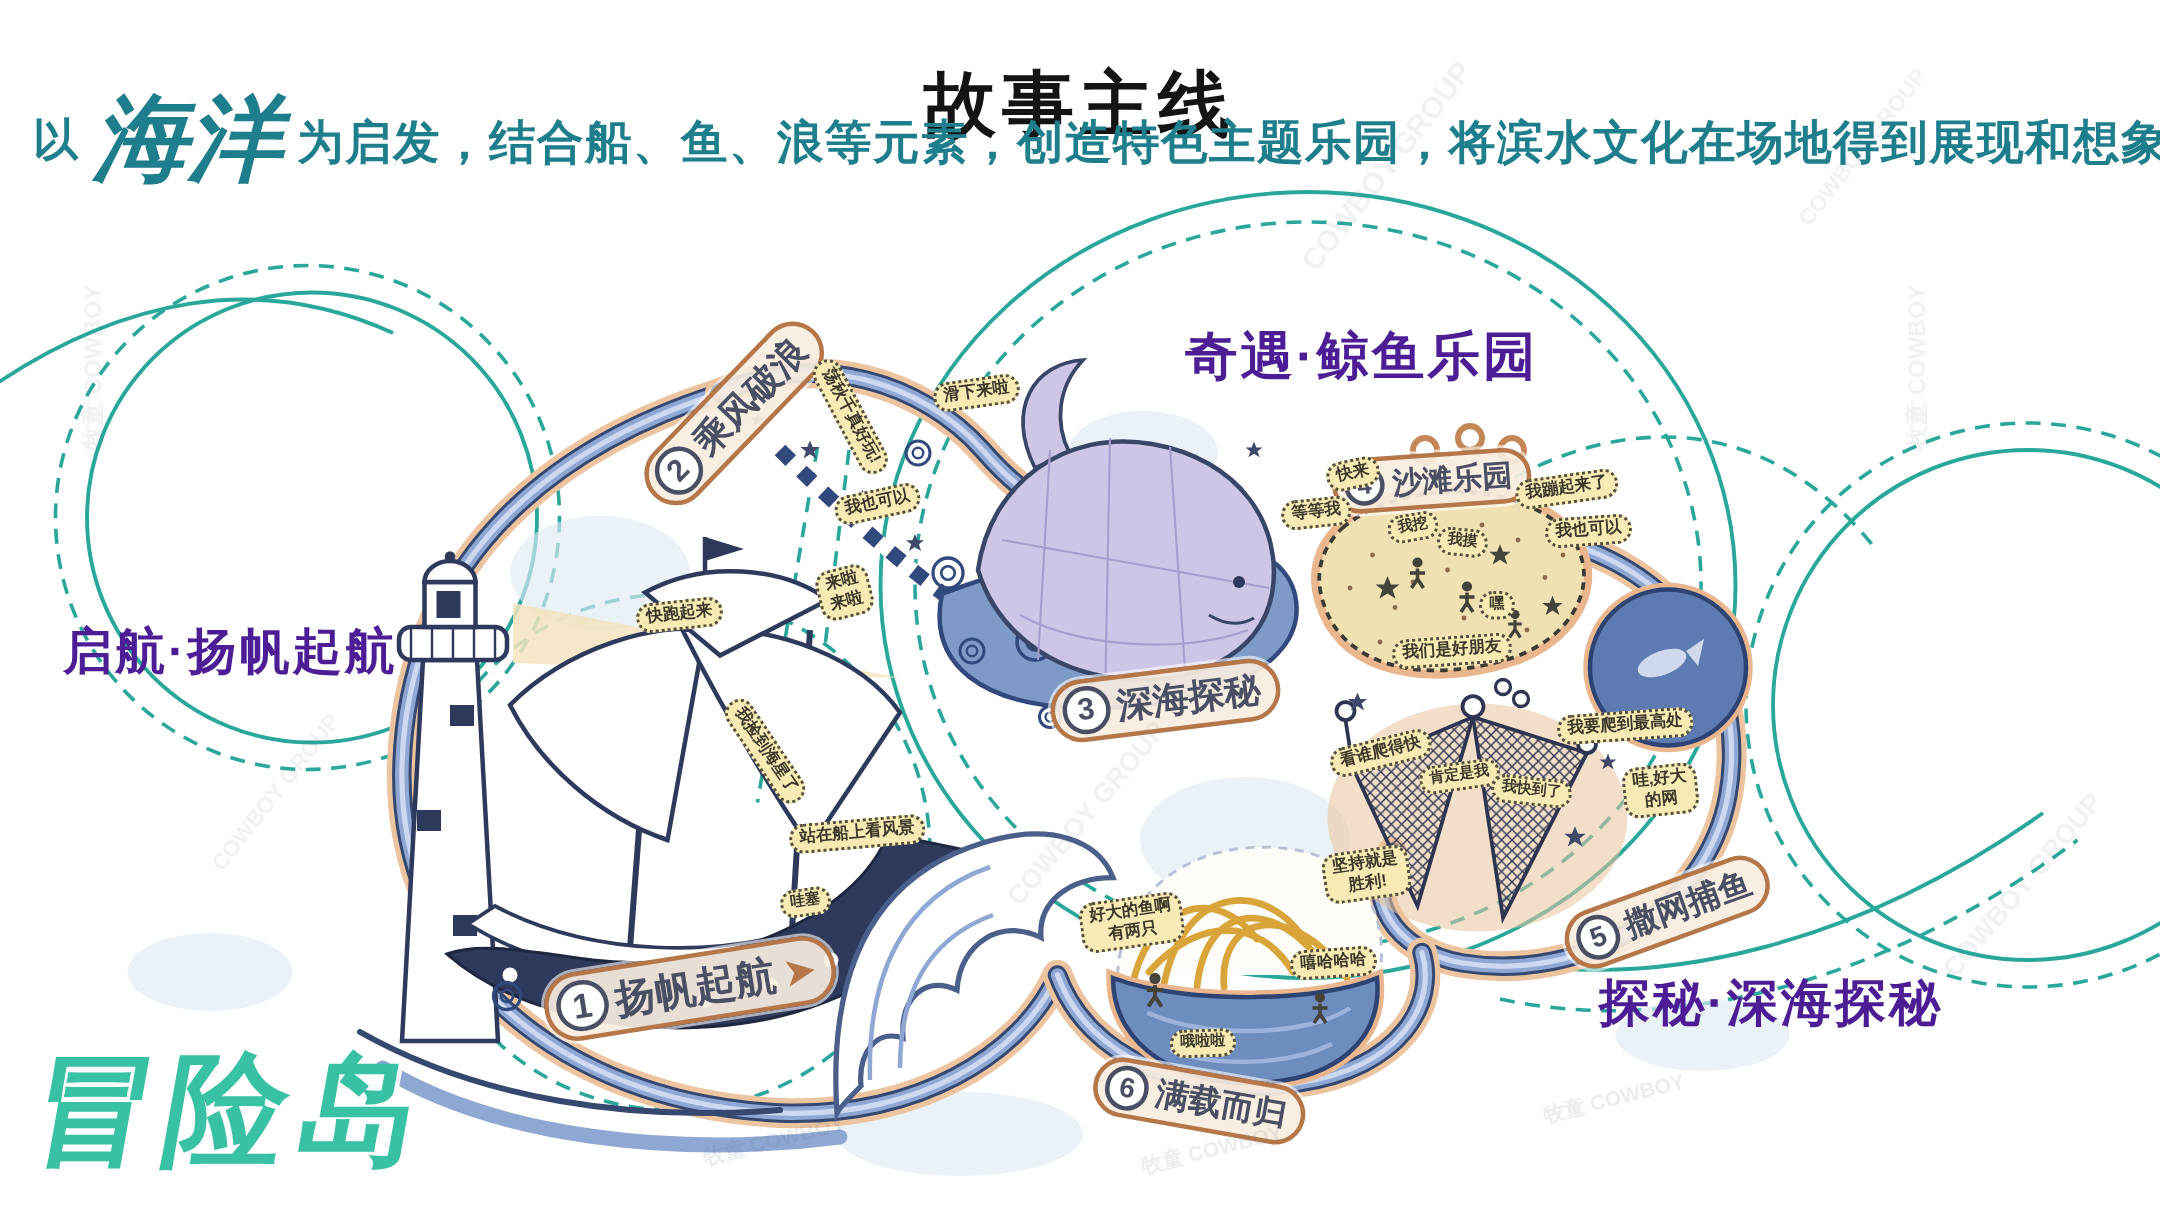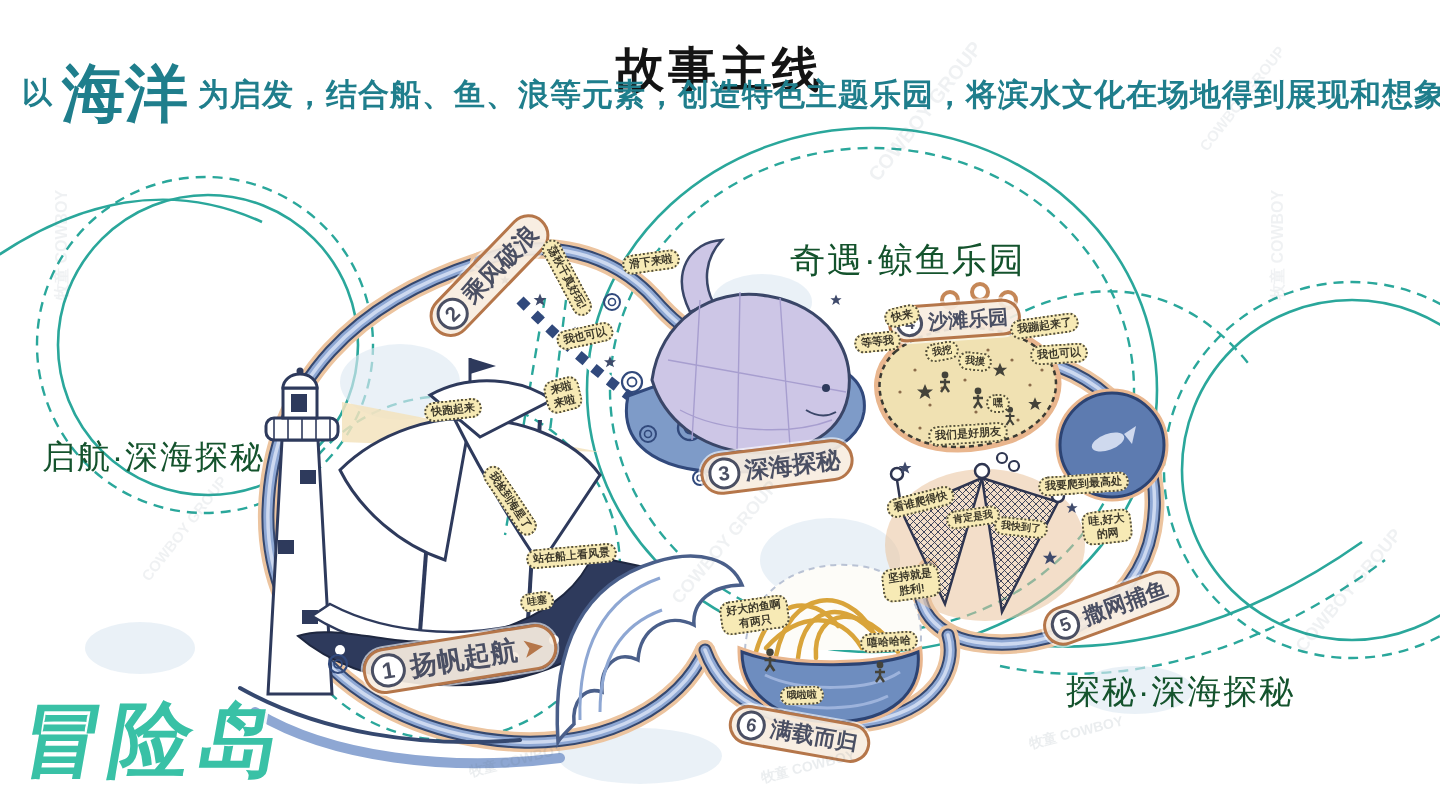--- a/index.html
+++ b/index.html
@@ -4,26 +4,26 @@
 <style>
   html,body{margin:0;padding:0;background:#888;}
   .slide{position:relative;width:1440px;height:810px;background:#ffffff;overflow:hidden;
          font-family:"Liberation Sans","DejaVu Sans",sans-serif;}
   
   .hdr-title{position:absolute;top:6px;left:0;width:100%;text-align:center;
     font-size:48px;font-weight:900;color:#141414;letter-spacing:4px;z-index:6;}
   .intro{position:absolute;left:22px;top:64px;display:flex;align-items:flex-end;
     color:#1f7e8c;font-weight:900;z-index:6;white-space:nowrap;}
   .intro-prefix{font-size:30px;padding-bottom:10px;}
-  .intro-keyword{font-size:63px;line-height:.95;padding:0 10px;}
+  .intro-keyword{font-size:63px;line-height:.95;padding:0 10px;font-style:italic;}
   .intro-rest{font-size:31px;padding-bottom:8px;letter-spacing:1px;}
   .subtitle-en{position:absolute;left:22px;top:146px;font-size:16px;font-weight:bold;
     color:#27808f;z-index:6;}
   
-  .zone{position:absolute;font-weight:400;color:#14532d;letter-spacing:2px;z-index:4;white-space:nowrap;margin-top:23px;}
+  .zone{position:absolute;font-weight:700;color:#4c1d95;letter-spacing:2px;z-index:4;white-space:nowrap;}
   .zone-whale{left:790px;top:214px;font-size:35px;}
   .zone-sail{left:42px;top:412px;font-size:33px;}
   .zone-net{left:1066px;top:646px;font-size:34px;}
   .island-logo{position:absolute;left:22px;top:686px;font-size:82px;font-weight:900;
     color:#39c1a6;transform:skewX(-10deg);letter-spacing:6px;z-index:4;
     text-shadow:3px 3px 0 rgba(255,255,255,.9);}
   
   .spot{position:absolute;display:inline-flex;align-items:center;gap:5px;z-index:4;
     background:rgba(247,237,224,.92);border:3px solid #b5764a;border-radius:22px;
     padding:2px 10px 2px 5px;color:#4a4f63;font-weight:900;white-space:nowrap;
@@ -275,21 +275,21 @@
   </svg>
 
   <h1 class="hdr-title">故事主线</h1>
   <div class="intro">
     <span class="intro-prefix">以</span>
     <span class="intro-keyword">海洋</span>
     <span class="intro-rest">为启发，结合船、鱼、浪等元素，创造特色主题乐园，将滨水文化在场地得到展现和想象</span>
   </div>
 
   <div class="zone zone-whale">奇遇·鲸鱼乐园</div>
-  <div class="zone zone-sail">启航·深海探秘</div>
+  <div class="zone zone-sail">启航·扬帆起航</div>
   <div class="zone zone-net">探秘·深海探秘</div>
   <div class="island-logo">冒险岛</div>
 
   <div class="spot" style="left:362px;top:636px;font-size:27px;transform:rotate(-9deg);">
     <span class="spot-num">1</span>
     <span class="spot-label">扬帆起航</span>
     <span class="spot-arrow">➤</span>
   </div>
   <div class="spot" style="left:436px;top:310px;font-size:24px;transform-origin:left center;transform:rotate(-46deg);">
     <span class="spot-num">2</span>

